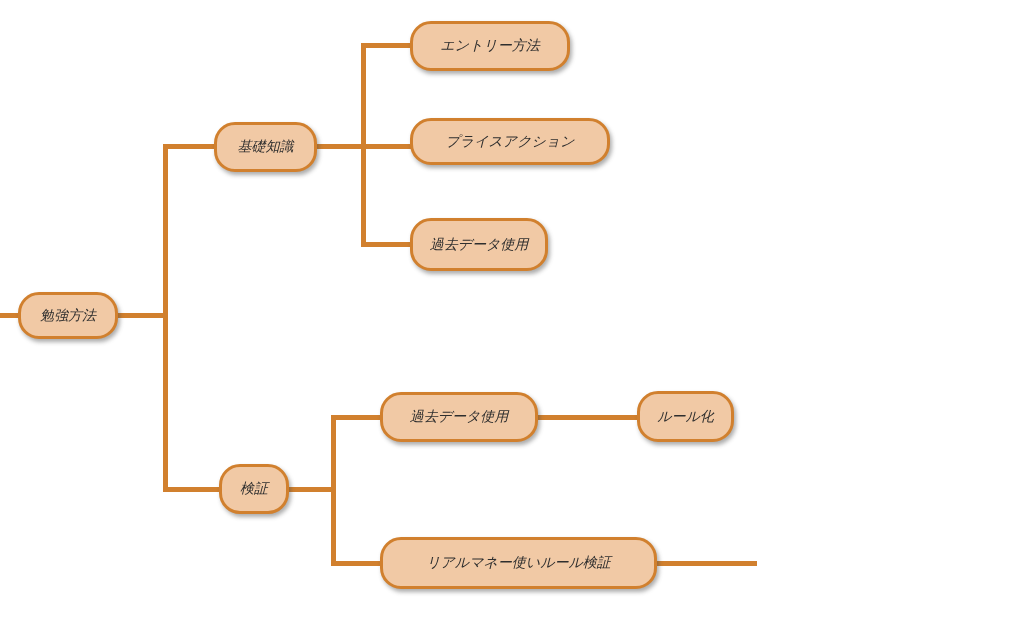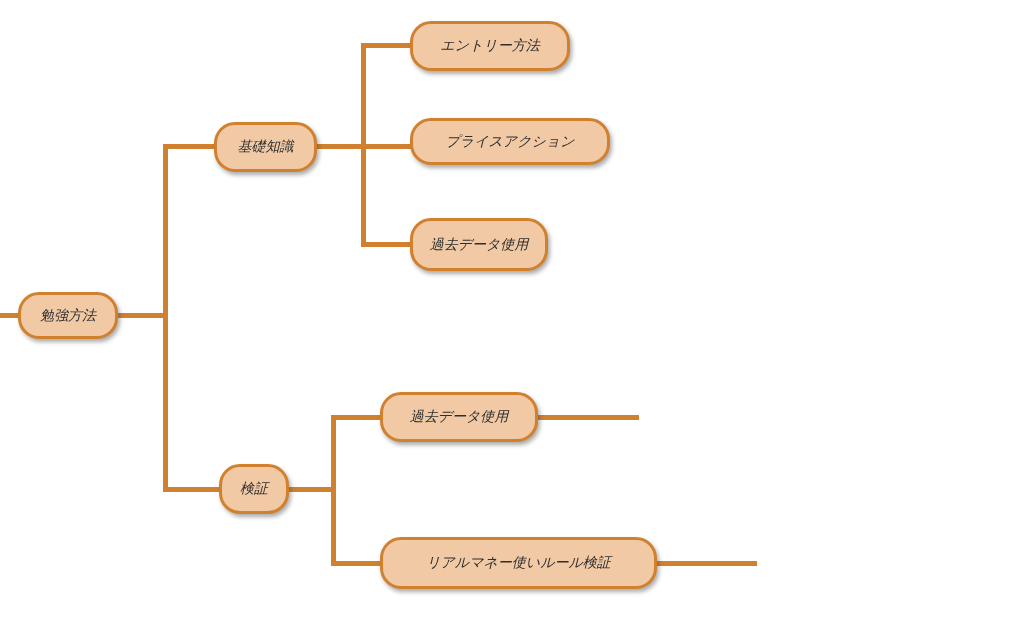--- a/index.html
+++ b/index.html
@@ -70,17 +70,18 @@
   <div class="node" style="left:410px; top:21px; width:160px; height:50px;">エントリー方法</div>
 
   <div class="node" style="left:410px; top:118px; width:200px; height:47px;">プライスアクション</div>
 
   <div class="node" style="left:410px; top:218px; width:138px; height:53px;">過去データ使用</div>
 
   <div class="node" style="left:219px; top:464px; width:70px; height:50px;">検証</div>
 
   <div class="node" style="left:380px; top:392px; width:158px; height:50px;">過去データ使用</div>
 
+  <div class="node" style="left:637px; top:391px; width:97px; height:51px;">ルール化</div>
 
   <div class="node" style="left:380px; top:537px; width:277px; height:52px;text-align:center;">リアルマネー使いルール検証</div>
 
 
 </div>
 
 </body></html>

